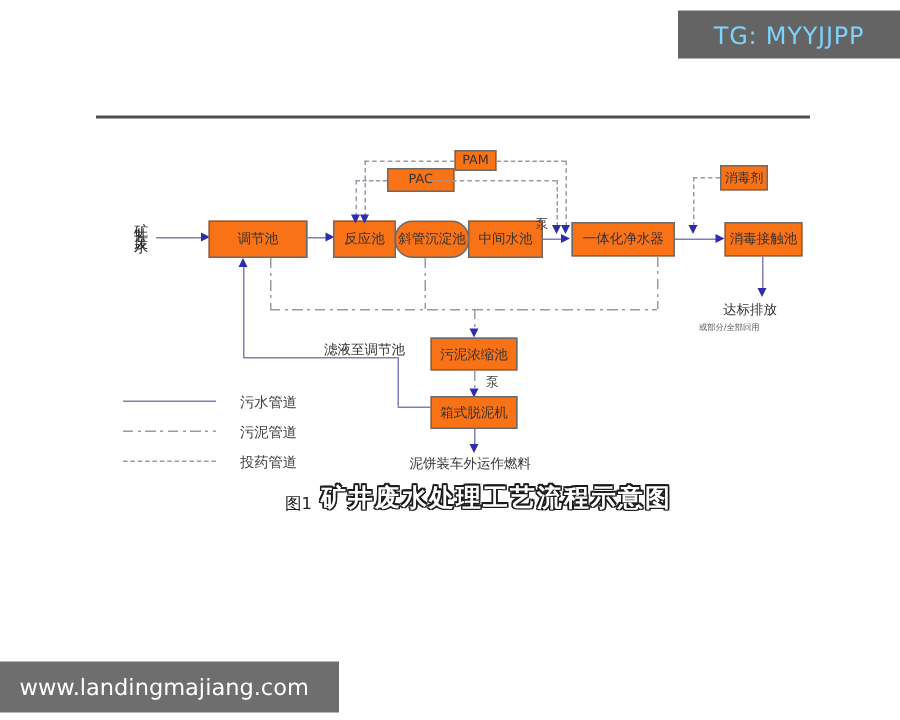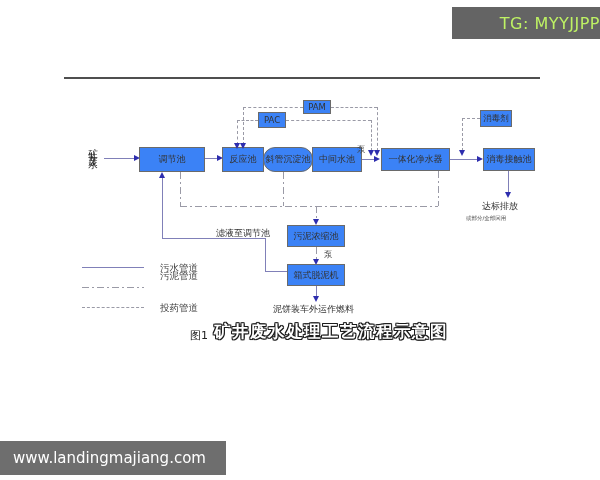--- a/index.html
+++ b/index.html
@@ -3,26 +3,26 @@
 <meta charset="utf-8">
 <style>
   :root{
     --pipe:#8080b8; --dash:#9a9aa6; --arrow:#2d2dae; --bborder:#6a6a6a;
   }
   html,body{margin:0;padding:0;background:#fff;}
   .stage{position:relative;width:600px;height:480px;background:#ffffff;overflow:hidden;
          font-family:"DejaVu Sans",sans-serif;color:#333;}
   
   .badge{position:absolute;left:452px;top:7px;width:148px;height:32px;background:#646464;
-         color:#bef264;font-size:16px;display:flex;align-items:center;justify-content:flex-end;letter-spacing:.5px;}
+         color:#7dd3fc;font-size:16px;display:flex;align-items:center;justify-content:center;letter-spacing:.5px;}
   .footer{position:absolute;left:0;top:441px;width:226px;height:34px;background:#6e6e6e;
           color:#fff;font-size:15px;display:flex;align-items:center;padding-left:13px;box-sizing:border-box;}
   .toprule{position:absolute;left:64px;top:77px;width:476px;height:2px;background:#4f4f4f;}
   
-  .box{position:absolute;border:1px solid var(--bborder);background:#3b82f6;box-sizing:border-box;
+  .box{position:absolute;border:1px solid var(--bborder);background:#f97316;box-sizing:border-box;
        display:flex;align-items:center;justify-content:center;font-size:9px;color:#333;white-space:nowrap;}
   .hl{position:absolute;height:1px;background:var(--pipe);}
   .vl{position:absolute;width:1px;background:var(--pipe);}
   .hdash{position:absolute;height:0;border-top:1px dashed var(--dash);}
   .vdash{position:absolute;width:0;border-left:1px dashed var(--dash);}
   .hdd{position:absolute;height:1px;background:repeating-linear-gradient(90deg,var(--dash) 0 7px,transparent 7px 10px,var(--dash) 10px 12px,transparent 12px 15px);}
   .vdd{position:absolute;width:1px;background:repeating-linear-gradient(180deg,var(--dash) 0 7px,transparent 7px 10px,var(--dash) 10px 12px,transparent 12px 15px);}
   .ah{position:absolute;width:0;height:0;}
   .ah-r{border-top:3px solid transparent;border-bottom:3px solid transparent;border-left:6px solid var(--arrow);}
   .ah-d{border-left:3px solid transparent;border-right:3px solid transparent;border-top:6px solid var(--arrow);}
@@ -82,21 +82,21 @@
 
   <div class="box" style="left:483px;top:148px;width:52px;height:23px;">
     <span>消毒接触池</span>
     </div>
 
   <div class="vl" style="left:508px;top:171px;height:21px;"></div>
   <div class="ah ah-d" style="left:505px;top:192px;"></div>
   <div class="lbl" style="left:482px;top:200px;">达标排放</div>
   <div class="note" style="left:466px;top:215px;">或部分/全部回用</div>
 
-  <div class="box" style="left:258px;top:112px;width:28px;height:16px;font-size:8.5px;">
+  <div class="box" style="left:258px;top:112px;width:45px;height:16px;font-size:8.5px;">
     <span>PAC</span>
     </div>
   <div class="box" style="left:303px;top:100px;width:28px;height:14px;font-size:8.5px;">
     <span>PAM</span>
     </div>
 
   <div class="hdash" style="left:243px;top:107px;width:60px;"></div>
   <div class="hdash" style="left:331px;top:107px;width:46px;"></div>
   <div class="vdash" style="left:243px;top:107px;height:38px;"></div>
   <div class="vdash" style="left:377px;top:107px;height:44px;"></div>
@@ -140,21 +140,21 @@
   <div class="hl" style="left:265px;top:271px;width:22px;"></div>
   <div class="vl" style="left:265px;top:238px;height:33px;"></div>
   <div class="hl" style="left:162px;top:238px;width:103px;"></div>
   <div class="vl" style="left:162px;top:175px;height:63px;"></div>
   <div class="ah ah-u" style="left:159px;top:172px;"></div>
   <div class="lbl" style="left:216px;top:227px;">滤液至调节池</div>
 
   <div class="hl" style="left:82px;top:267px;width:62px;"></div>
   <div class="legend-lbl" style="left:160px;top:262px;">污水管道</div>
   <div class="hdd" style="left:82px;top:287px;width:62px;"></div>
-  <div class="legend-lbl" style="left:160px;top:270px;text-align:right;">污泥管道</div>
+  <div class="legend-lbl" style="left:160px;top:282px;text-align:right;">污泥管道</div>
   <div class="hdash" style="left:82px;top:307px;width:62px;"></div>
   <div class="legend-lbl" style="left:160px;top:302px;">投药管道</div>
 
   <div class="figno" style="left:190px;top:328px;">图1</div>
   <div class="figtitle" style="left:214px;top:321px;">矿井废水处理工艺流程示意图</div>
 
   <div class="footer">
     <span>www.landingmajiang.com</span>
   </div>
 </div>

